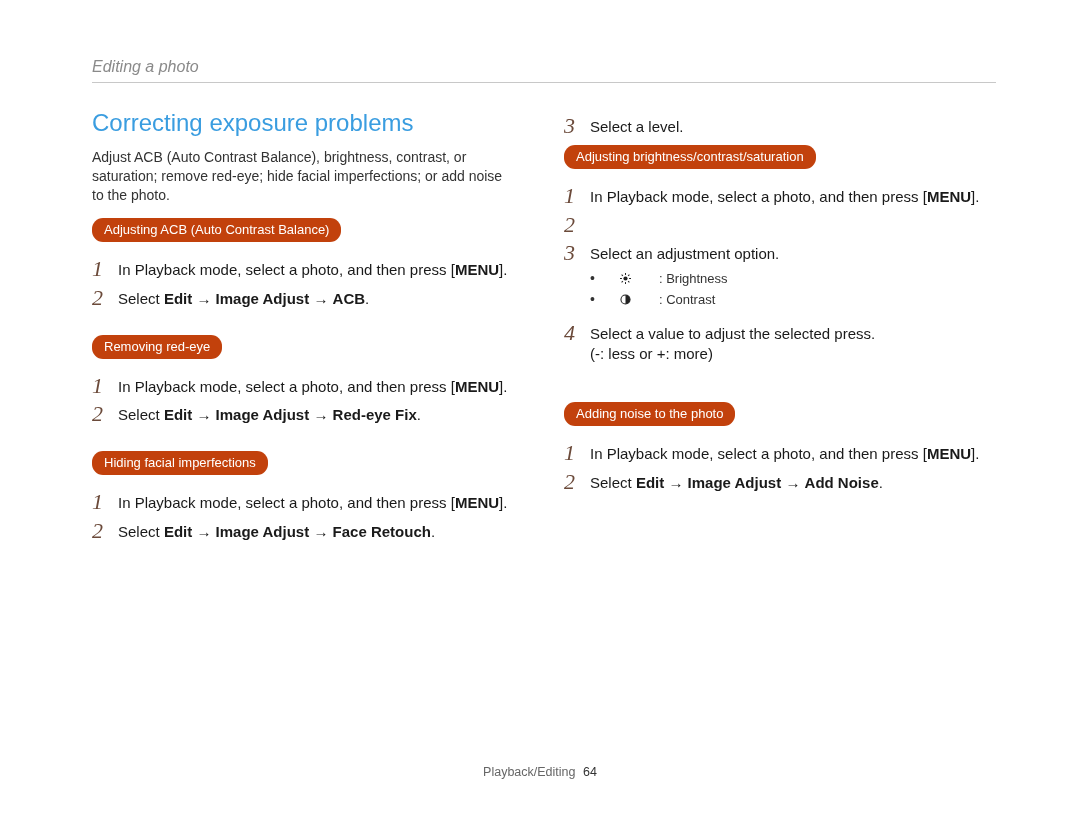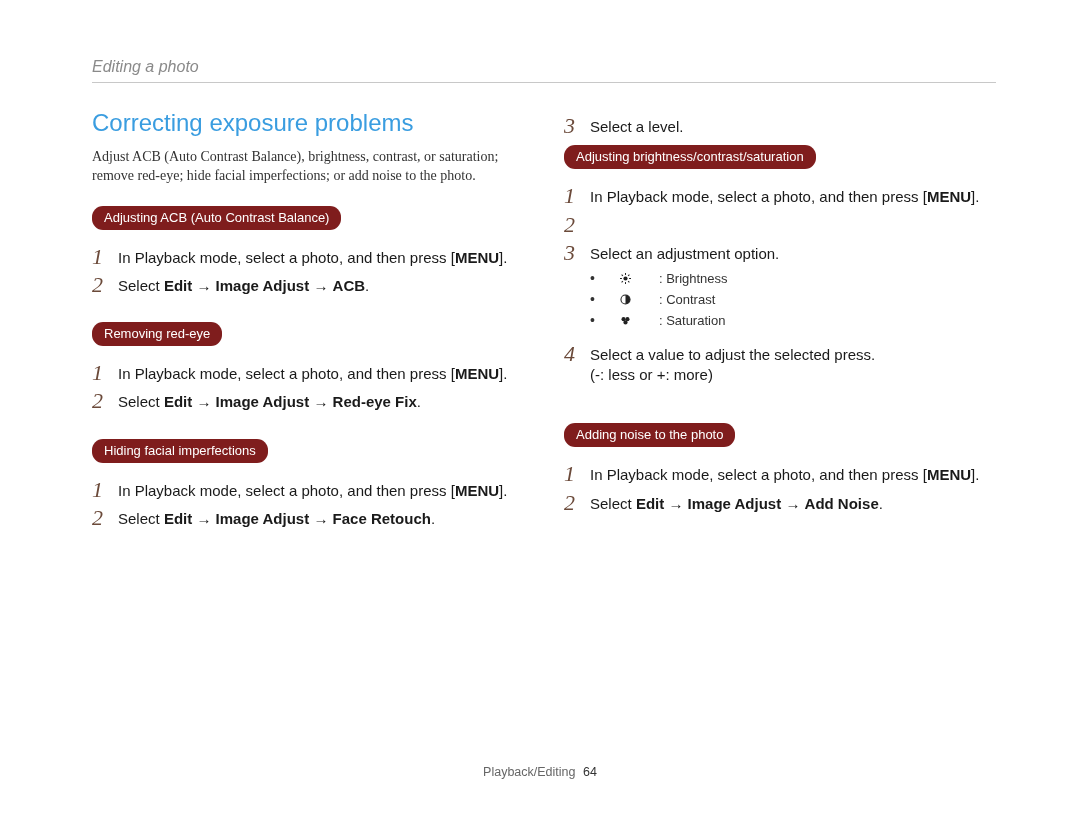--- a/index.html
+++ b/index.html
@@ -2,22 +2,22 @@
 <html><head>
 <meta charset="utf-8">
 <style>
   * { box-sizing: border-box; margin: 0; padding: 0; }
   html, body { width: 1080px; height: 815px; background: #ffffff; font-family: Arial, Helvetica, sans-serif; color: #1a1a1a; }
   .page { width: 1080px; height: 815px; position: relative; padding: 58px 84px 0 92px; }
   .running-head { color: #8a8a8a; font-size: 16px; font-style: italic; border-bottom: 1px solid #c8c8c8; padding-bottom: 6px; margin-bottom: 26px; width: 100%; }
   .cols { display: flex; gap: 52px; }
   .col { width: 420px; }
   .h2 { color: #3a9de0; font-size: 24px; font-weight: 400; margin-bottom: 10px; line-height: 1.2; }
-  .intro { font-size: 14px; color: #333; line-height: 1.35; margin-bottom: 16px; font-family: Liberation Serif, serif; }
-  .pill { display: inline-block; background: #7f1d1d; color: #ffffff; font-size: 13px; padding: 4px 12px 5px; border-radius: 11px; margin: 4px 0 10px; }
+  .intro { font-size: 14px; color: #333; line-height: 1.35; margin-bottom: 10px; }
+  .pill { display: inline-block; background: #c2410c; color: #ffffff; font-size: 13px; padding: 4px 12px 5px; border-radius: 11px; margin: 4px 0 10px; }
   .step-row { display: flex; align-items: flex-start; gap: 10px; margin: 6px 0 4px; }
   .step-num { font-style: italic; font-family: Georgia, 'Times New Roman', serif; font-size: 22px; color: #6b4a3a; line-height: 1; width: 16px; flex: 0 0 16px; }
   .step-body { font-size: 15px; color: #1a1a1a; line-height: 1.35; padding-top: 2px; }
   .step-body .menukey { font-weight: 700; font-family: Arial, sans-serif; }
   .step-body .strong { font-weight: 700; }
   .step-body .arrow { font-weight: 700; }
   .sub-note { font-size: 12.5px; color: #444; margin: 4px 0 14px 26px; line-height: 1.35; }
   .sub-note .dot::before { content: "•"; margin-right: 6px; }
   .sub-list { margin: 2px 0 12px 26px; }
   .sub-list .li { font-size: 13px; color: #333; line-height: 1.5; display: flex; align-items: center; gap: 24px; }
@@ -168,30 +168,20 @@
         </div>
         <div class="li">
           <span class="icon">
             <svg viewBox="0 0 20 20" width="13" height="13">
                 <circle cx="10" cy="10" r="7" fill="none" stroke="#222" stroke-width="1.6"></circle>
                 <path d="M10 3 A7 7 0 0 1 10 17 Z" fill="#222"></path>
               </svg>
           </span>
           <span>: Contrast</span>
         </div>
-        <div class="li">
-          <span class="icon">
-            <svg viewBox="0 0 20 20" width="13" height="13">
-                <circle cx="7" cy="8" r="3.2" fill="#222"></circle>
-                <circle cx="13" cy="8" r="3.2" fill="#222"></circle>
-                <circle cx="10" cy="13" r="3.2" fill="#222"></circle>
-              </svg>
-          </span>
-          <span>: Saturation</span>
-        </div>
       </div>
 
       <div class="step-row">
         <div class="step-num">4</div>
         <div class="step-body">
           <span>Select a value to adjust the selected press.</span><br>
           <span>(-: less or +: more)</span>
         </div>
       </div>
 

